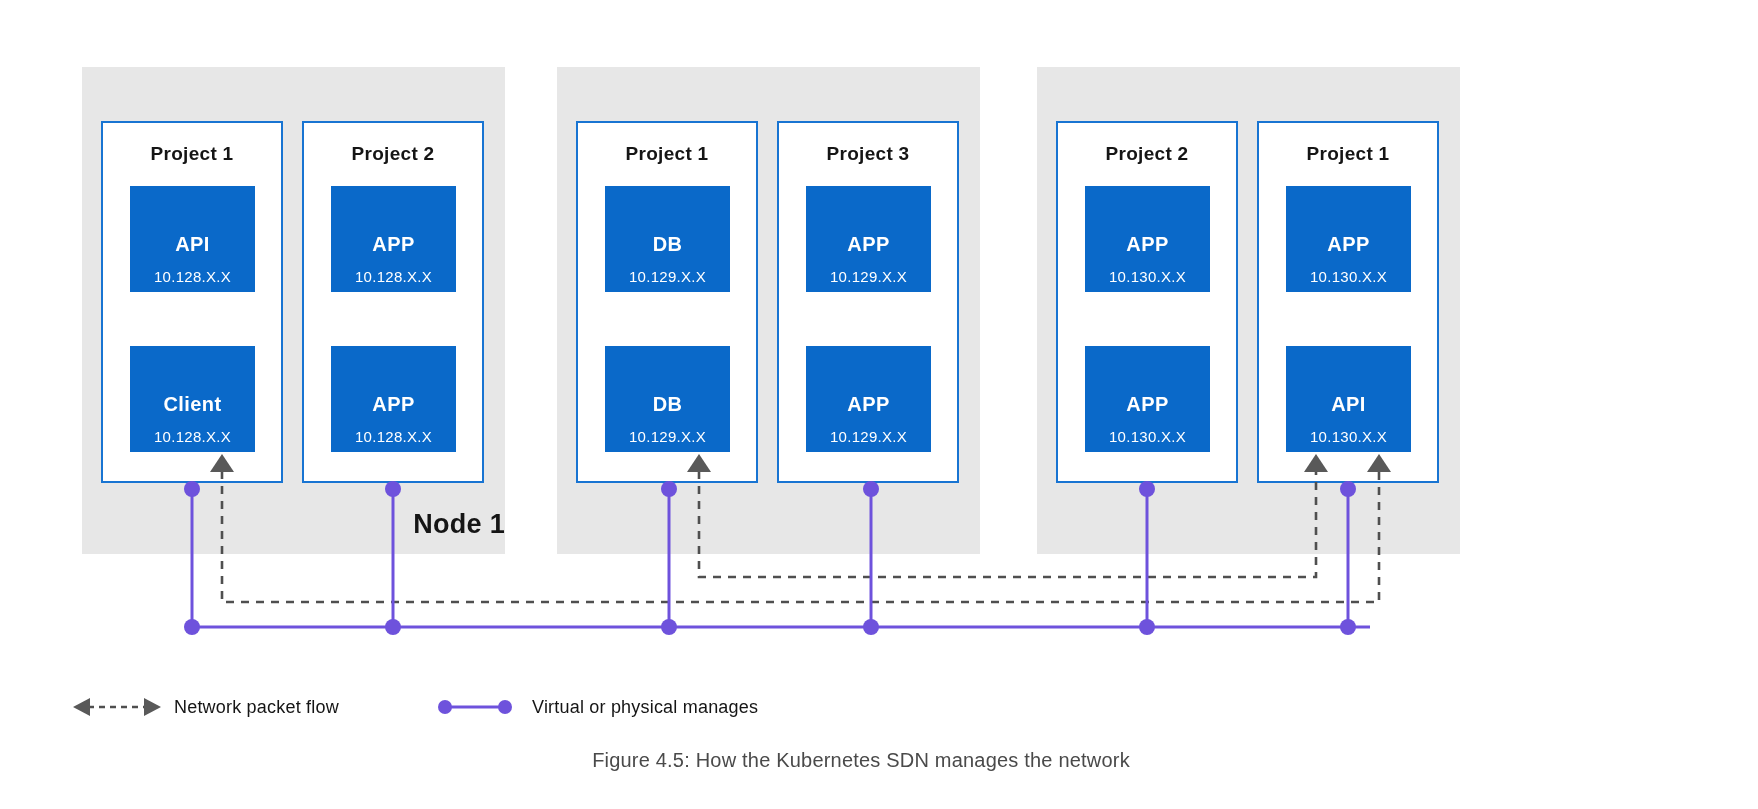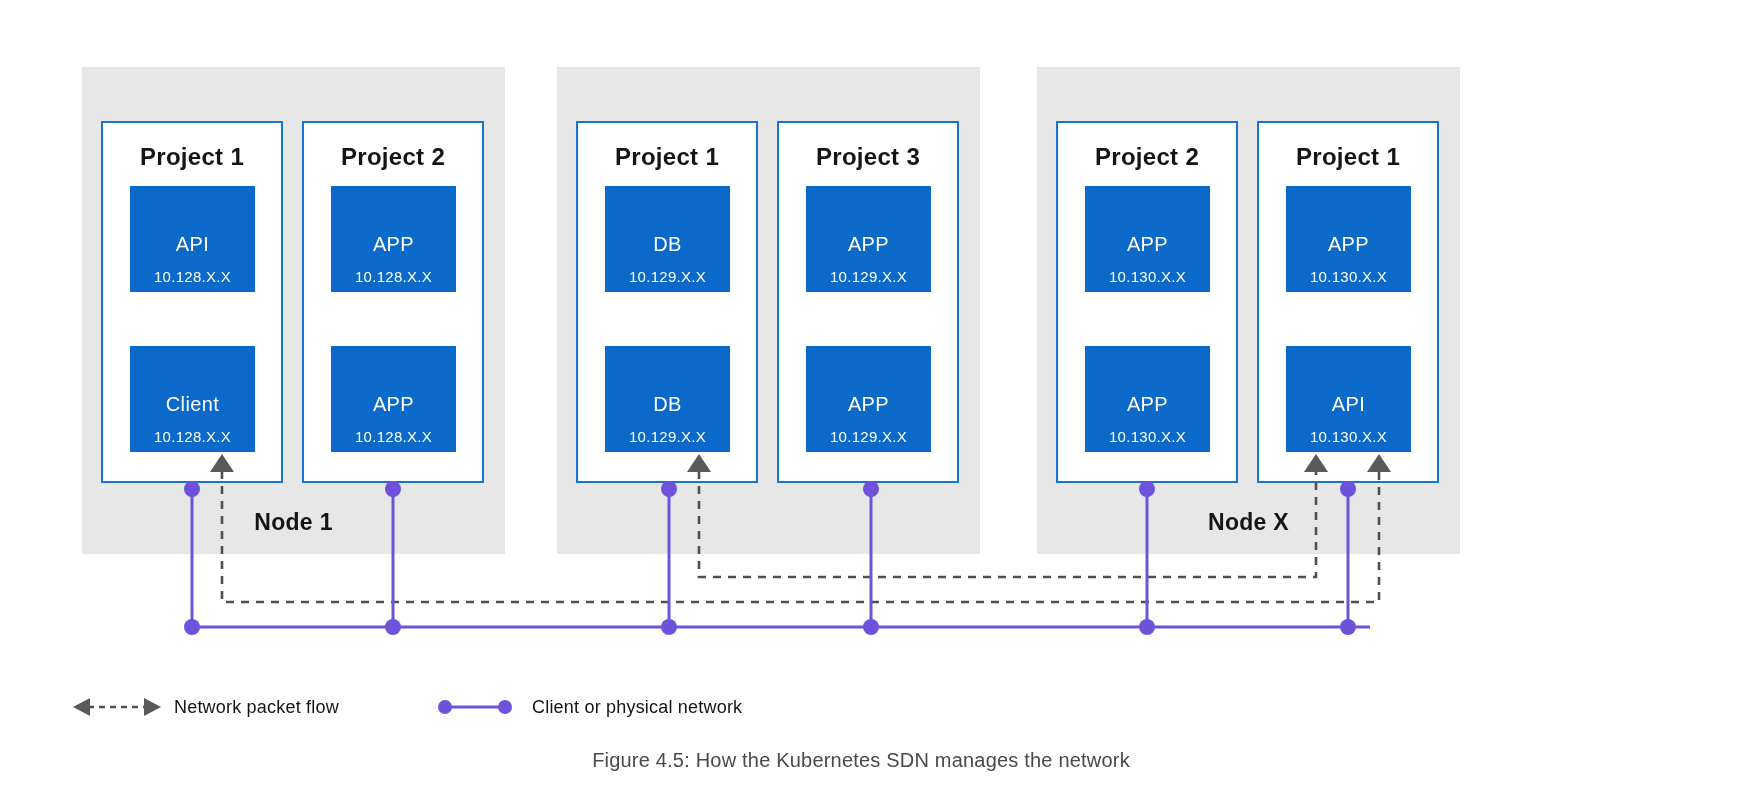--- a/index.html
+++ b/index.html
@@ -11,33 +11,33 @@
     --arrow-gray:#595959;
     --text-black:#151515;
     --caption-gray:#4a4a4a;
   }
   *{margin:0;padding:0;box-sizing:border-box;}
   body{background:#fff;font-family:"Liberation Sans",sans-serif;}
   .canvas{position:relative;width:1758px;height:809px;background:#ffffff;overflow:hidden;}
 
   .node{position:absolute;top:67px;width:423px;height:487px;background:var(--node-gray,#e7e7e7);}
   .node-1{left:82px;} .node-2{left:557px;} .node-x{left:1037px;}
-  .node-label{position:absolute;top:442px;left:0;right:0;text-align:center;
-    font-size:23px;font-weight:700;color:var(--text-black,#151515);letter-spacing:.3px;}
+  .node-label{position:absolute;top:442px;left:0;right:0;text-align:right;
+    font-size:27px;font-weight:700;color:var(--text-black,#151515);letter-spacing:.3px;}
 
   .project{position:absolute;top:54px;width:182px;height:362px;background:#fff;
     border:2px solid var(--project-border-blue,#1874d2);}
   .project-a{left:19px;} .project-b{left:220px;}
   .project-title{position:absolute;top:20px;left:0;right:0;text-align:center;
-    font-size:24px;font-weight:700;color:var(--text-black,#151515);letter-spacing:.3px;}
+    font-size:19px;font-weight:700;color:var(--text-black,#151515);letter-spacing:.3px;}
 
   .pod{position:absolute;left:27px;width:125px;height:106px;background:var(--pod-blue,#0a69c9);
     color:#fff;display:flex;flex-direction:column;align-items:center;justify-content:center;text-align:center;}
   .pod-1{top:63px;} .pod-2{top:223px;}
-  .pod-name{font-size:20px;font-weight:400;letter-spacing:.4px;margin-top:39px;}
+  .pod-name{font-size:20px;font-weight:700;letter-spacing:.4px;margin-top:39px;}
   .pod-ip{font-size:15px;margin-top:12px;letter-spacing:.3px;}
 
   .net-overlay{position:absolute;left:0;top:0;width:1758px;height:809px;pointer-events:none;}
   .packet-line{stroke:var(--packet-gray,#4f4f4f);stroke-width:2.6;fill:none;stroke-dasharray:8 7;}
   .packet-arrow{fill:var(--arrow-gray,#595959);stroke:none;}
   .purple-line{stroke:var(--network-purple,#6e52dc);stroke-width:3;fill:none;}
   .purple-dot{fill:var(--network-purple,#6e52dc);stroke:none;}
 
   .sdn-label{position:absolute;left:1385px;top:589px;color:var(--network-purple,#6e52dc);
     font-size:20px;font-weight:700;line-height:26px;letter-spacing:.2px;}
@@ -125,21 +125,20 @@
       <div class="project-title">Project 1</div>
       <div class="pod pod-1">
         <div class="pod-name">APP</div>
         <div class="pod-ip">10.130.X.X</div>
       </div>
       <div class="pod pod-2">
         <div class="pod-name">API</div>
         <div class="pod-ip">10.130.X.X</div>
       </div>
     </div>
-    <div class="node-label">Node X</div>
   </div>
 
   <svg class="net-overlay" viewBox="0 0 1758 809" xmlns="http://www.w3.org/2000/svg">
 
     <g>
       <polyline class="packet-line" points="222,471 222,602 1379,602 1379,471"></polyline>
       <polygon class="packet-arrow" points="210,472 234,472 222,454"></polygon>
       <polygon class="packet-arrow" points="1367,472 1391,472 1379,454"></polygon>
     </g>
 
@@ -178,17 +177,17 @@
     <polygon class="packet-arrow" points="20,2 20,20 3,11"></polygon>
     <polygon class="packet-arrow" points="74,2 74,20 91,11"></polygon>
   </svg>
   <div class="legend-text legend-text-packet">Network packet flow</div>
 
   <svg class="legend-item-glyph legend-glyph-network" viewBox="0 0 78 22" xmlns="http://www.w3.org/2000/svg">
     <line class="purple-line" x1="9" y1="11" x2="69" y2="11"></line>
     <circle class="purple-dot" cx="9" cy="11" r="7"></circle>
     <circle class="purple-dot" cx="69" cy="11" r="7"></circle>
   </svg>
-  <div class="legend-text legend-text-network">Client or physical network</div>
+  <div class="legend-text legend-text-network">Virtual or physical manages</div>
 
   <div class="figure-caption">Figure 4.5: How the Kubernetes SDN manages the network</div>
 
 </div>
 
 </body></html>

